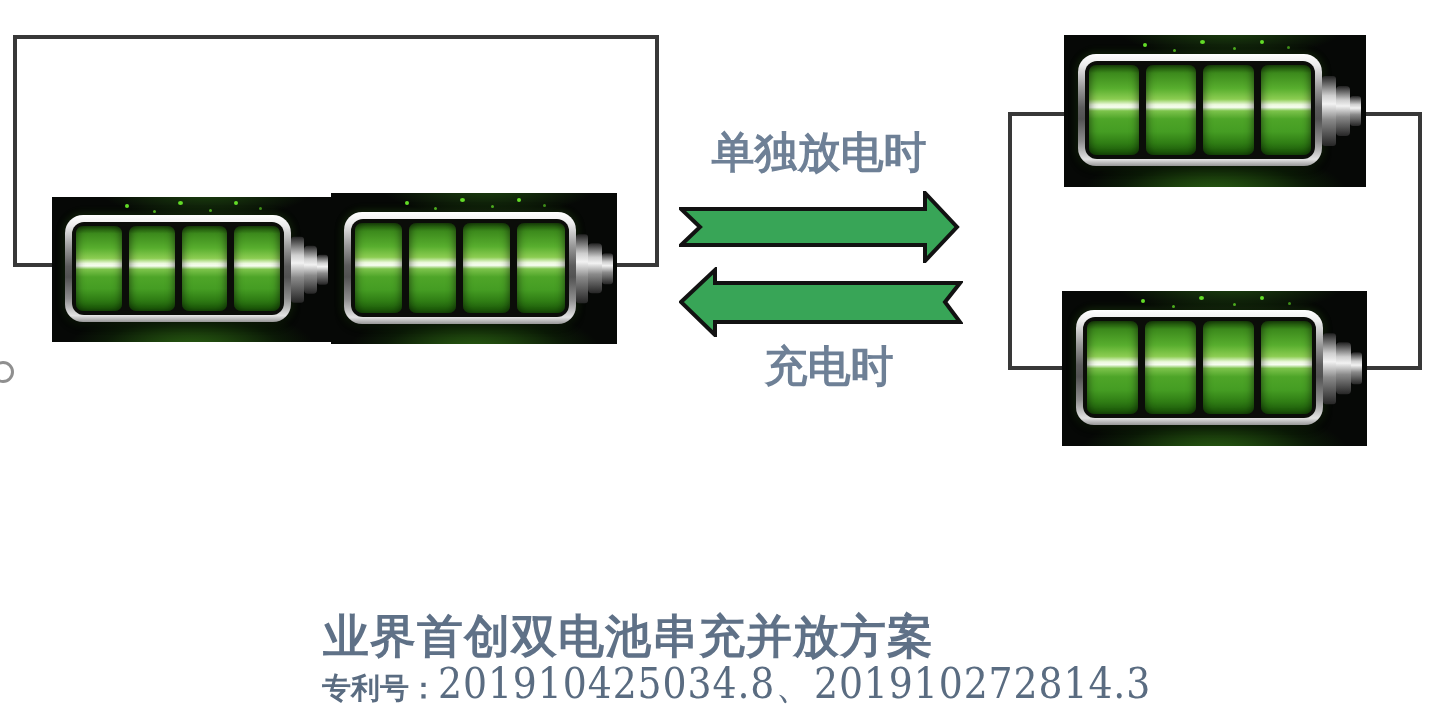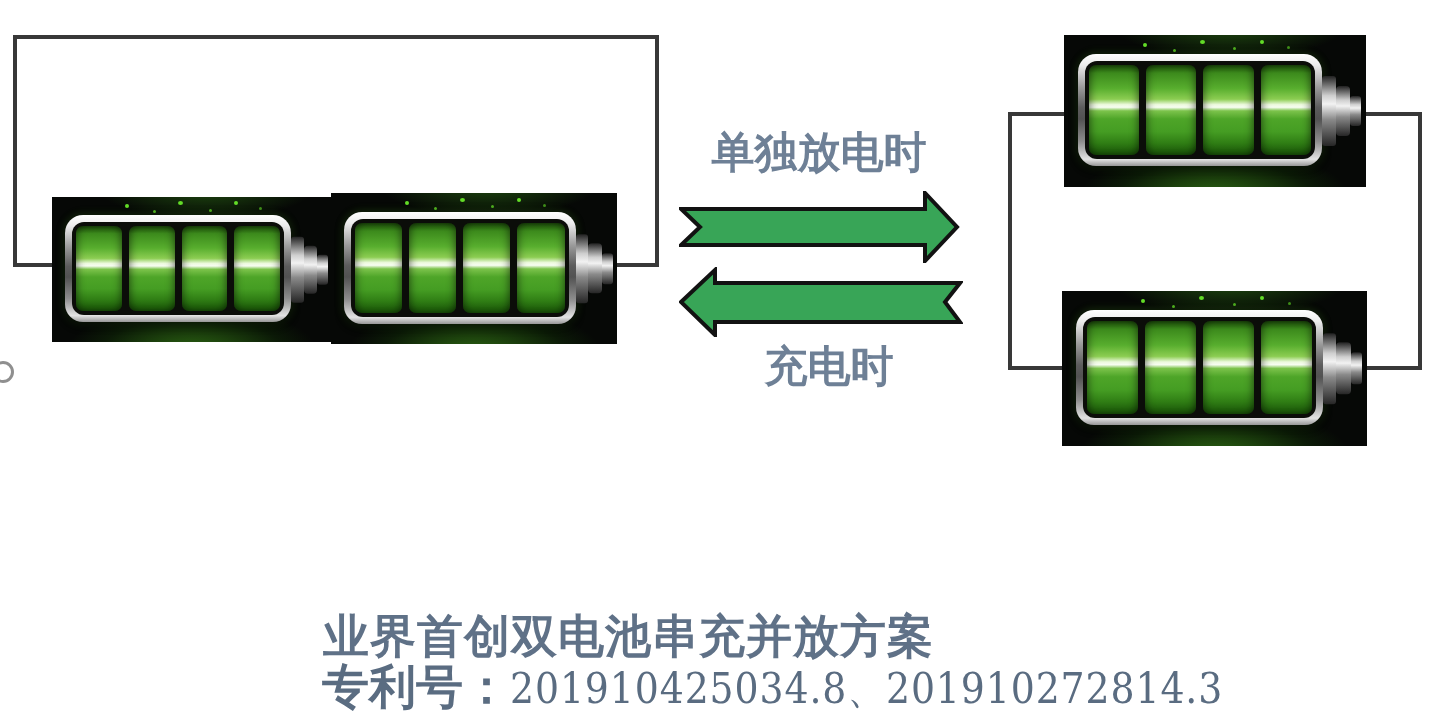--- a/index.html
+++ b/index.html
@@ -49,21 +49,21 @@
   .arrow-discharge{left:679px;top:191px;}
   .arrow-charge{left:679px;top:267px;}
 
   
   .lbl{position:absolute;z-index:4;color:#6e8096;font-weight:700;white-space:nowrap;}
   .lbl-discharge{left:654px;top:124px;width:330px;text-align:center;font-size:43px;}
   .lbl-charge{left:664px;top:338px;width:330px;text-align:center;font-size:43px;}
   .title{position:absolute;left:323px;top:573px;z-index:4;font-size:46px;font-weight:700;color:#5f7187;
     letter-spacing:1px;white-space:nowrap;margin-top:33px;}
   .patent{position:absolute;left:322px;top:656px;z-index:4;color:#5a6c81;display:flex;align-items:baseline;white-space:nowrap;}
-  .patent .plabel{font-size:47px;font-weight:700;}
+  .patent .plabel{font-size:29px;font-weight:700;}
   .patent .pnums{font-family:"DejaVu Serif","Liberation Serif",serif;font-size:42px;letter-spacing:1px;
     transform:scaleX(.9);transform-origin:0 100%;display:inline-block;}
 
   
   .wm{position:absolute;left:1246px;top:642px;width:190px;height:60px;z-index:5;}
   .wm-box{position:absolute;left:0;top:2px;width:48px;height:50px;border-radius:13px;background:#d6d6d6;}
   .wm-bar{position:absolute;left:9px;top:11px;width:24px;height:12px;border-radius:6px;background:#ffffff;}
   .wm-dot{position:absolute;left:35px;top:12px;width:9px;height:9px;border-radius:50%;background:#ffffff;}
   .wm-stem{position:absolute;left:14px;top:11px;width:13px;height:31px;border-radius:7px;background:#ffffff;}
   .wm-cn{position:absolute;left:60px;top:3px;font-size:26px;font-weight:600;color:#d3d3d3;letter-spacing:3px;}

